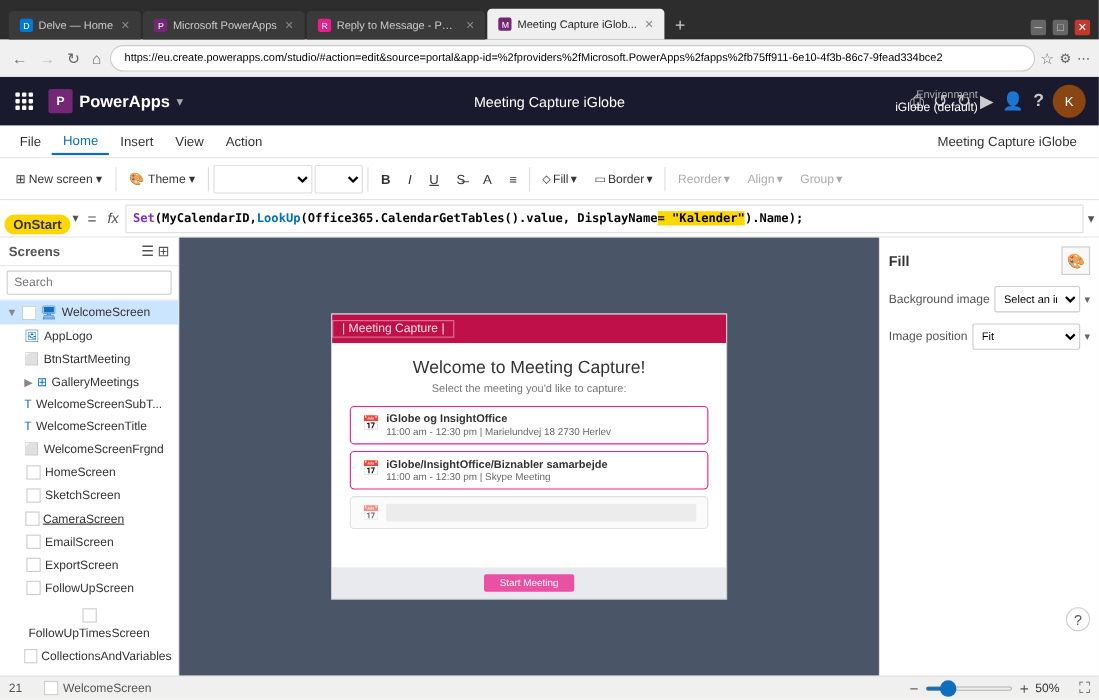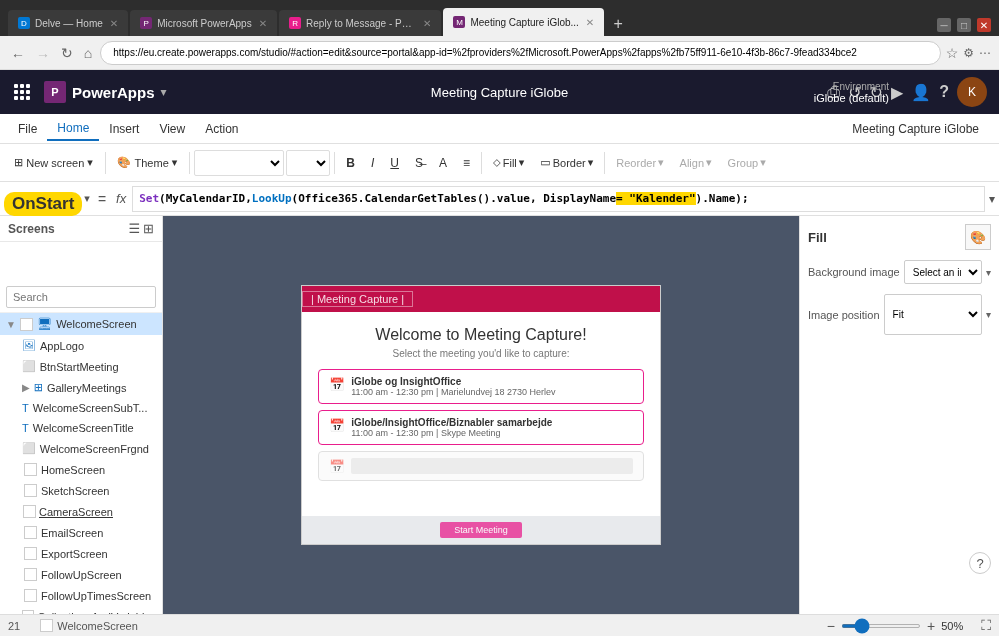--- a/index.html
+++ b/index.html
@@ -135,21 +135,21 @@
     <span>▾</span>
   </button>
   <button style="display:flex;align-items:center;gap:2px;padding:4px 7px;font-size:11px;color:#aaa;cursor:pointer;border:none;background:none;border-radius:2px;">
     <span>Group</span>
     <span>▾</span>
   </button>
 </div>
 
 <div style="background:white;height:34px;display:flex;align-items:center;border-bottom:1px solid #e0e0e0;gap:4px;padding:0 4px;">
   <div style="display:flex;align-items:center;gap:2px;">
-    <span style="background:#ffd700;color:#333;font-size:17px;font-weight:600;padding:2px 8px;border-radius:10px;margin-top:10px;">OnStart</span>
+    <span style="background:#ffd700;color:#333;font-size:12px;font-weight:600;padding:2px 8px;border-radius:10px;margin-top:10px;">OnStart</span>
     <span style="font-size:11px;color:#555;cursor:pointer;">▾</span>
   </div>
   <span style="font-size:14px;color:#555;padding:0 4px;">=</span>
   <span style="font-style:italic;color:#555;padding:0 2px;font-size:13px;">fx</span>
   <div style="flex:1;height:26px;border:1px solid #ddd;font-size:11px;padding:0 6px;background:white;font-family:Consolas,monospace;overflow:hidden;display:flex;align-items:center;cursor:text;font-weight:bold;">
     <span style="color:#7b2fbe;">Set</span>
       <span>(MyCalendarID, </span>
       <span style="color:#0070c0;">LookUp</span>
       <span>(Office365.CalendarGetTables().value, DisplayName </span>
       <span style="background:#ffd700;color:#000;">= "Kalender"</span>
@@ -162,21 +162,21 @@
 
   <div style="width:163px;background:white;border-right:1px solid #e0e0e0;display:flex;flex-direction:column;overflow:hidden;">
     <div style="display:flex;align-items:center;justify-content:space-between;padding:5px 8px;border-bottom:1px solid #e8e8e8;">
       <span style="font-size:12px;color:#555;font-weight:600;">Screens</span>
       <div style="display:flex;gap:3px;">
         <span style="cursor:pointer;color:#555;font-size:13px;">☰</span>
         <span style="cursor:pointer;color:#555;font-size:13px;">⊞</span>
       </div>
     </div>
     <div style="padding:4px 6px;border-bottom:1px solid #f0f0f0;">
-      <input style="width: 100%; height: 22px; border: 1px solid rgb(204, 204, 204); border-radius: 2px; padding: 0px 6px; font-size: 11px; margin-top: 40px;" placeholder="Search">
+      <input style="width: 100%; height: 22px; border: 1px solid rgb(204, 204, 204); border-radius: 2px; padding: 0px 6px; font-size: 11px;" placeholder="Search">
     </div>
     <div style="overflow-y:auto;flex:1;">
 
       <div style="display:flex;align-items:center;padding:4px 6px;font-size:11px;color:#333;cursor:pointer;gap:4px;background:#cce5ff;">
         <span style="color:#888;font-size:10px;">▼</span>
         <span style="width:13px;height:13px;border:1px solid #ccc;background:white;display:inline-block;"></span>
         <span style="color:#106ebe;font-size:12px;">🖥</span>
         <span>WelcomeScreen</span>
       </div>
 
@@ -229,21 +229,21 @@
       <div style="display:flex;align-items:center;padding:4px 6px;font-size:11px;color:#333;cursor:pointer;gap:4px;">
         <span style="width:14px;"></span>
         <span style="width:13px;height:13px;border:1px solid #ccc;background:white;display:inline-block;"></span>
         <span>ExportScreen</span>
       </div>
       <div style="display:flex;align-items:center;padding:4px 6px;font-size:11px;color:#333;cursor:pointer;gap:4px;">
         <span style="width:14px;"></span>
         <span style="width:13px;height:13px;border:1px solid #ccc;background:white;display:inline-block;"></span>
         <span>FollowUpScreen</span>
       </div>
-      <div style="display:flex;align-items:center;padding:4px 6px;font-size:11px;color:#333;cursor:pointer;gap:4px;">
+      <div style="display:flex;align-items:center;padding:4px 6px;font-size:11px;color:#333;cursor:pointer;gap:4px;flex-direction:column;">
         <span style="width:14px;"></span>
         <span style="width:13px;height:13px;border:1px solid #ccc;background:white;display:inline-block;"></span>
         <span>FollowUpTimesScreen</span>
       </div>
       <div style="display:flex;align-items:center;padding:4px 6px;font-size:11px;color:#333;cursor:pointer;gap:4px;">
         <span style="width:14px;"></span>
         <span style="width:13px;height:13px;border:1px solid #ccc;background:white;display:inline-block;"></span>
         <span>CollectionsAndVariables</span>
       </div>
     </div>
@@ -305,21 +305,21 @@
     <div style="display:flex;align-items:center;justify-content:space-between;margin-bottom:10px;gap:4px;">
       <span style="font-size:11px;color:#555;white-space:nowrap;">Background image</span>
       <select style="flex:1;height:24px;border:1px solid #ccc;font-size:10px;padding:0 4px;border-radius:2px;background:white;min-width:0;">
         <option>Select an image...</option>
       </select>
       <span style="font-size:10px;color:#666;">▾</span>
     </div>
 
     <div style="display:flex;align-items:center;justify-content:space-between;margin-bottom:10px;gap:4px;">
       <span style="font-size:11px;color:#555;white-space:nowrap;">Image position</span>
-      <select style="flex:1;height:41px;border:1px solid #ccc;font-size:10px;padding:0 4px;border-radius:2px;background:white;min-width:0;">
+      <select style="flex:1;height:24px;border:1px solid #ccc;font-size:10px;padding:0 4px;border-radius:2px;background:white;min-width:0;">
         <option>Fit</option>
       </select>
       <span style="font-size:10px;color:#666;">▾</span>
     </div>
 
     <div style="position:absolute;right:8px;bottom:40px;width:22px;height:22px;border-radius:50%;border:1px solid #ccc;display:flex;align-items:center;justify-content:center;cursor:pointer;font-size:13px;color:#555;background:white;">?</div>
   </div>
 
 </div>
 

